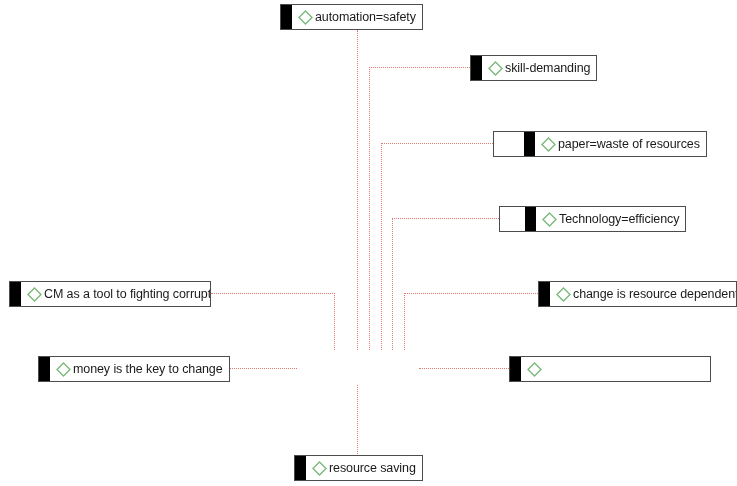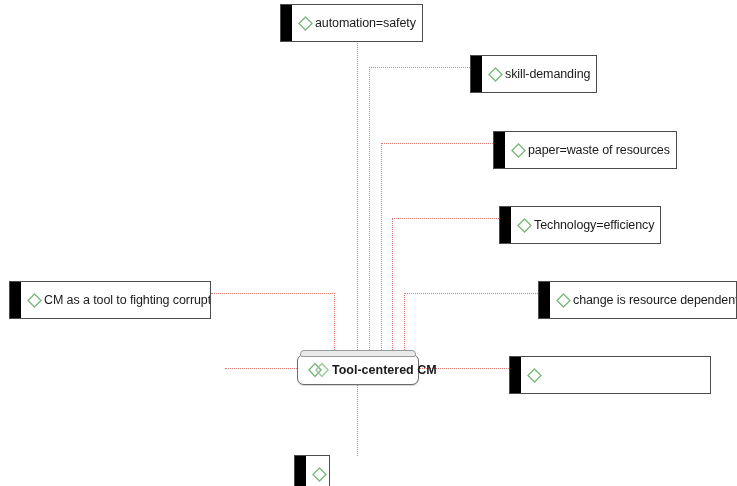--- a/index.html
+++ b/index.html
@@ -30,21 +30,21 @@
   .conn.v {
     width: 0;
     border-left: 1px dotted #e07b73;
   }
 
   
   .node {
     position: absolute;
     display: flex;
     align-items: center;
-    height: 38px;
+    height: 26px;
     box-sizing: border-box;
     background: #ffffff;
     border: 1px solid #4c4c4c;
     white-space: nowrap;
     overflow: hidden;
   }
   .node .bar {
     flex: 0 0 auto;
     width: 11px;
     align-self: stretch;
@@ -152,31 +152,31 @@
   <div class="node" style="left:470px; top:55px;text-align:right;">
     <div class="bar"></div>
     <div class="ico">
       <svg width="15" height="15" viewBox="0 0 15 15">
           <polygon points="7.5,1 14,7.5 7.5,14 1,7.5" fill="none" stroke="#7cb87c" stroke-width="1.4"></polygon>
         </svg>
     </div>
     <div class="lbl">skill-demanding</div>
   </div>
 
-  <div class="node" style="left:493px; top:131px;">
+  <div class="node" style="left:493px; top:131px;padding-left:30px;">
     <div class="bar"></div>
     <div class="ico">
       <svg width="15" height="15" viewBox="0 0 15 15">
           <polygon points="7.5,1 14,7.5 7.5,14 1,7.5" fill="none" stroke="#7cb87c" stroke-width="1.4"></polygon>
         </svg>
     </div>
     <div class="lbl">paper=waste of resources</div>
   </div>
 
-  <div class="node" style="left:499px; top:206px;">
+  <div class="node" style="left:499px; top:206px;padding-left:25px;">
     <div class="bar"></div>
     <div class="ico">
       <svg width="15" height="15" viewBox="0 0 15 15">
           <polygon points="7.5,1 14,7.5 7.5,14 1,7.5" fill="none" stroke="#7cb87c" stroke-width="1.4"></polygon>
         </svg>
     </div>
     <div class="lbl">Technology=efficiency</div>
   </div>
 
   <div class="node" style="left:538px; top:281px; width:199px;">
@@ -201,34 +201,34 @@
   <div class="node" style="left:9px; top:281px; width:202px;">
     <div class="bar"></div>
     <div class="ico">
       <svg width="15" height="15" viewBox="0 0 15 15">
           <polygon points="7.5,1 14,7.5 7.5,14 1,7.5" fill="none" stroke="#7cb87c" stroke-width="1.4"></polygon>
         </svg>
     </div>
     <div class="lbl">CM as a tool to fighting corrupti</div>
   </div>
 
+  <div class="node" style="left:38px; top:356px;">
+    <div class="bar"></div>
+    <div class="ico">
+      <svg width="15" height="15" viewBox="0 0 15 15">
+          <polygon points="7.5,1 14,7.5 7.5,14 1,7.5" fill="none" stroke="#7cb87c" stroke-width="1.4"></polygon>
+        </svg>
+    </div>
+    <div class="lbl">money is the key to change</div>
+  </div>
 
   <div class="node" style="left:294px; top:455px;">
     <div class="bar"></div>
     <div class="ico">
       <svg width="15" height="15" viewBox="0 0 15 15">
           <polygon points="7.5,1 14,7.5 7.5,14 1,7.5" fill="none" stroke="#7cb87c" stroke-width="1.4"></polygon>
         </svg>
     </div>
-  </div>
-
-  <div id="central" style="left:297px; top:354px; width:122px; height:31px;">
-    <div class="caplayer"></div>
-    <div class="ico2">
-      <svg width="22" height="16" viewBox="0 0 22 16">
-        <polygon points="7,1.5 13,8 7,14.5 1,8" fill="none" stroke="#7cb87c" stroke-width="1.5"></polygon>
-        <polygon points="14,1.5 20,8 14,14.5 8,8" fill="none" stroke="#9ec99e" stroke-width="1.5"></polygon>
-      </svg>
-    </div>
-    <div class="lbl2">Tool-centered CM</div>
-  </div>
+    <div class="lbl">resource saving</div>
+  </div>
+
 
 </div>
 
 </body></html>

